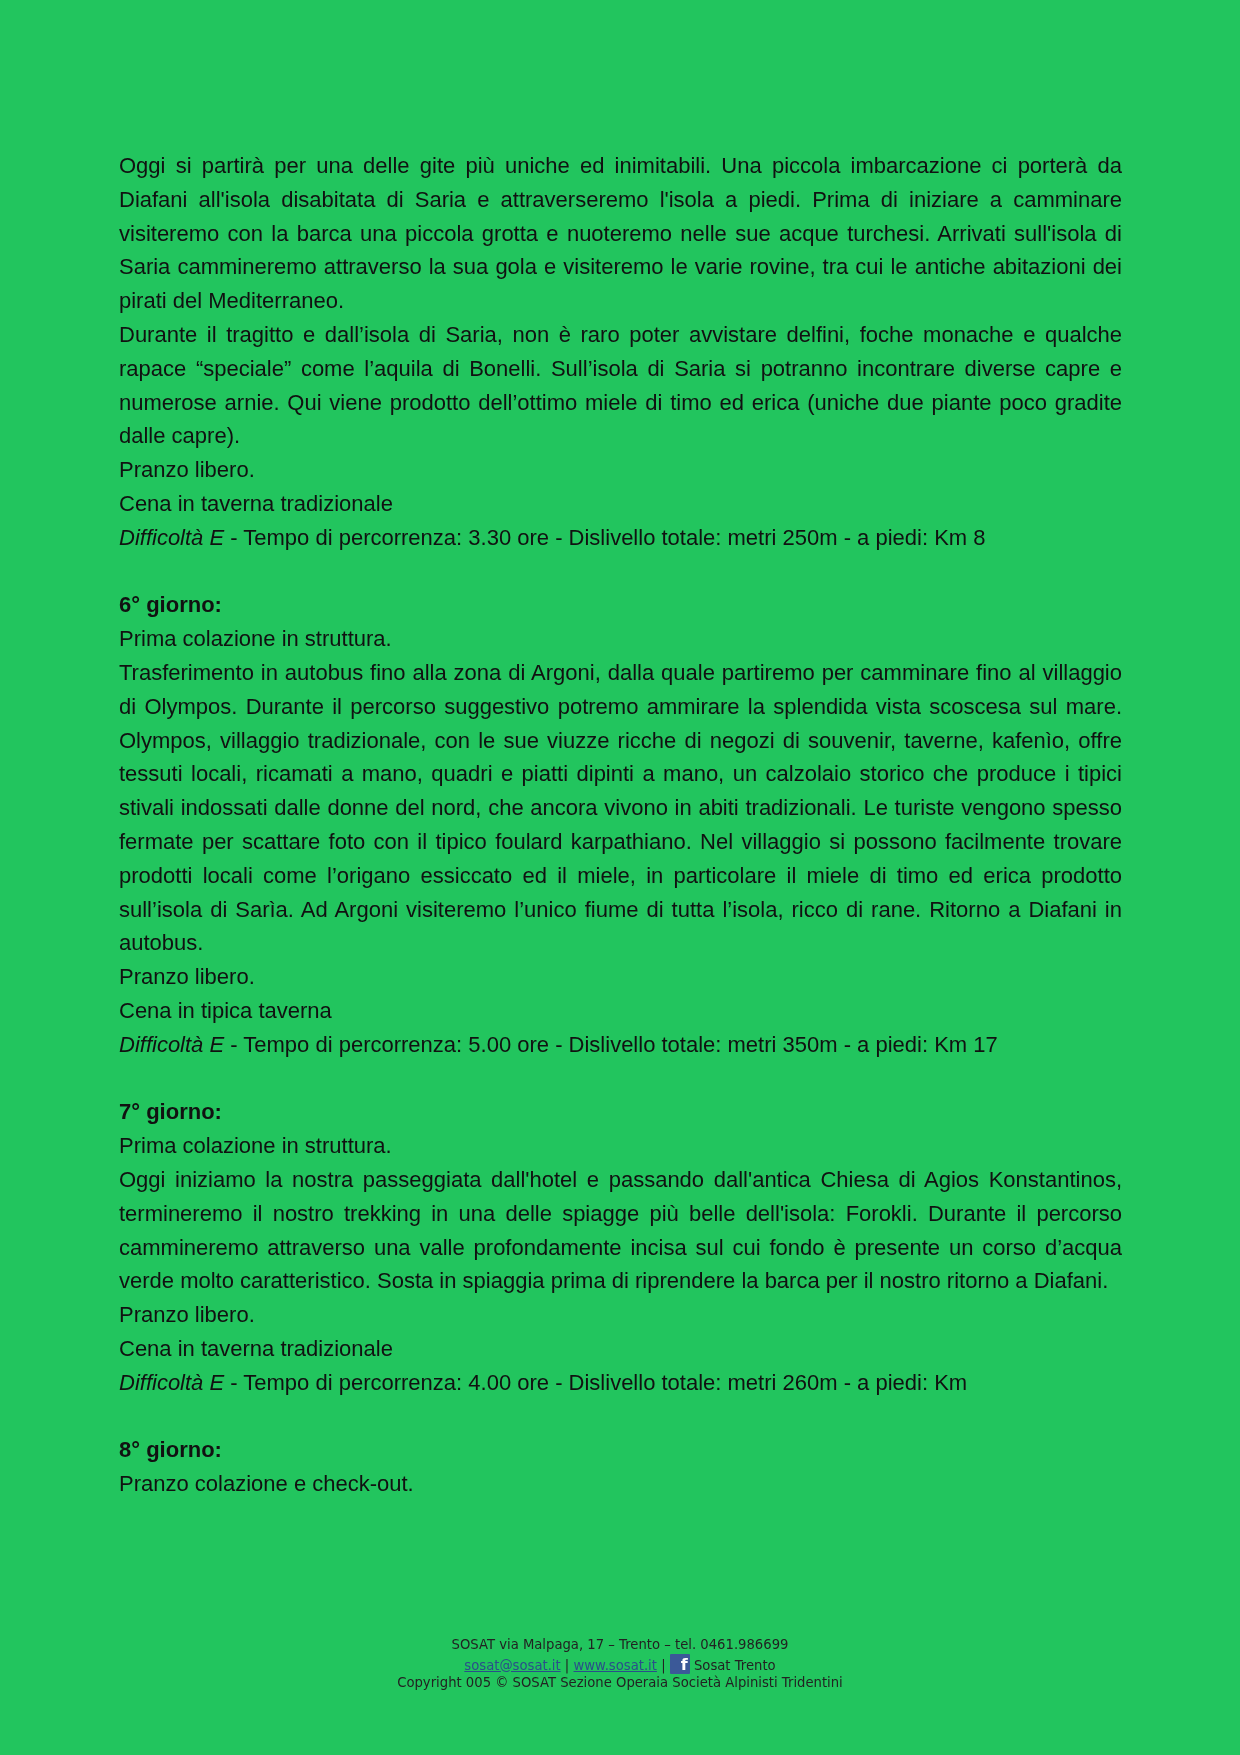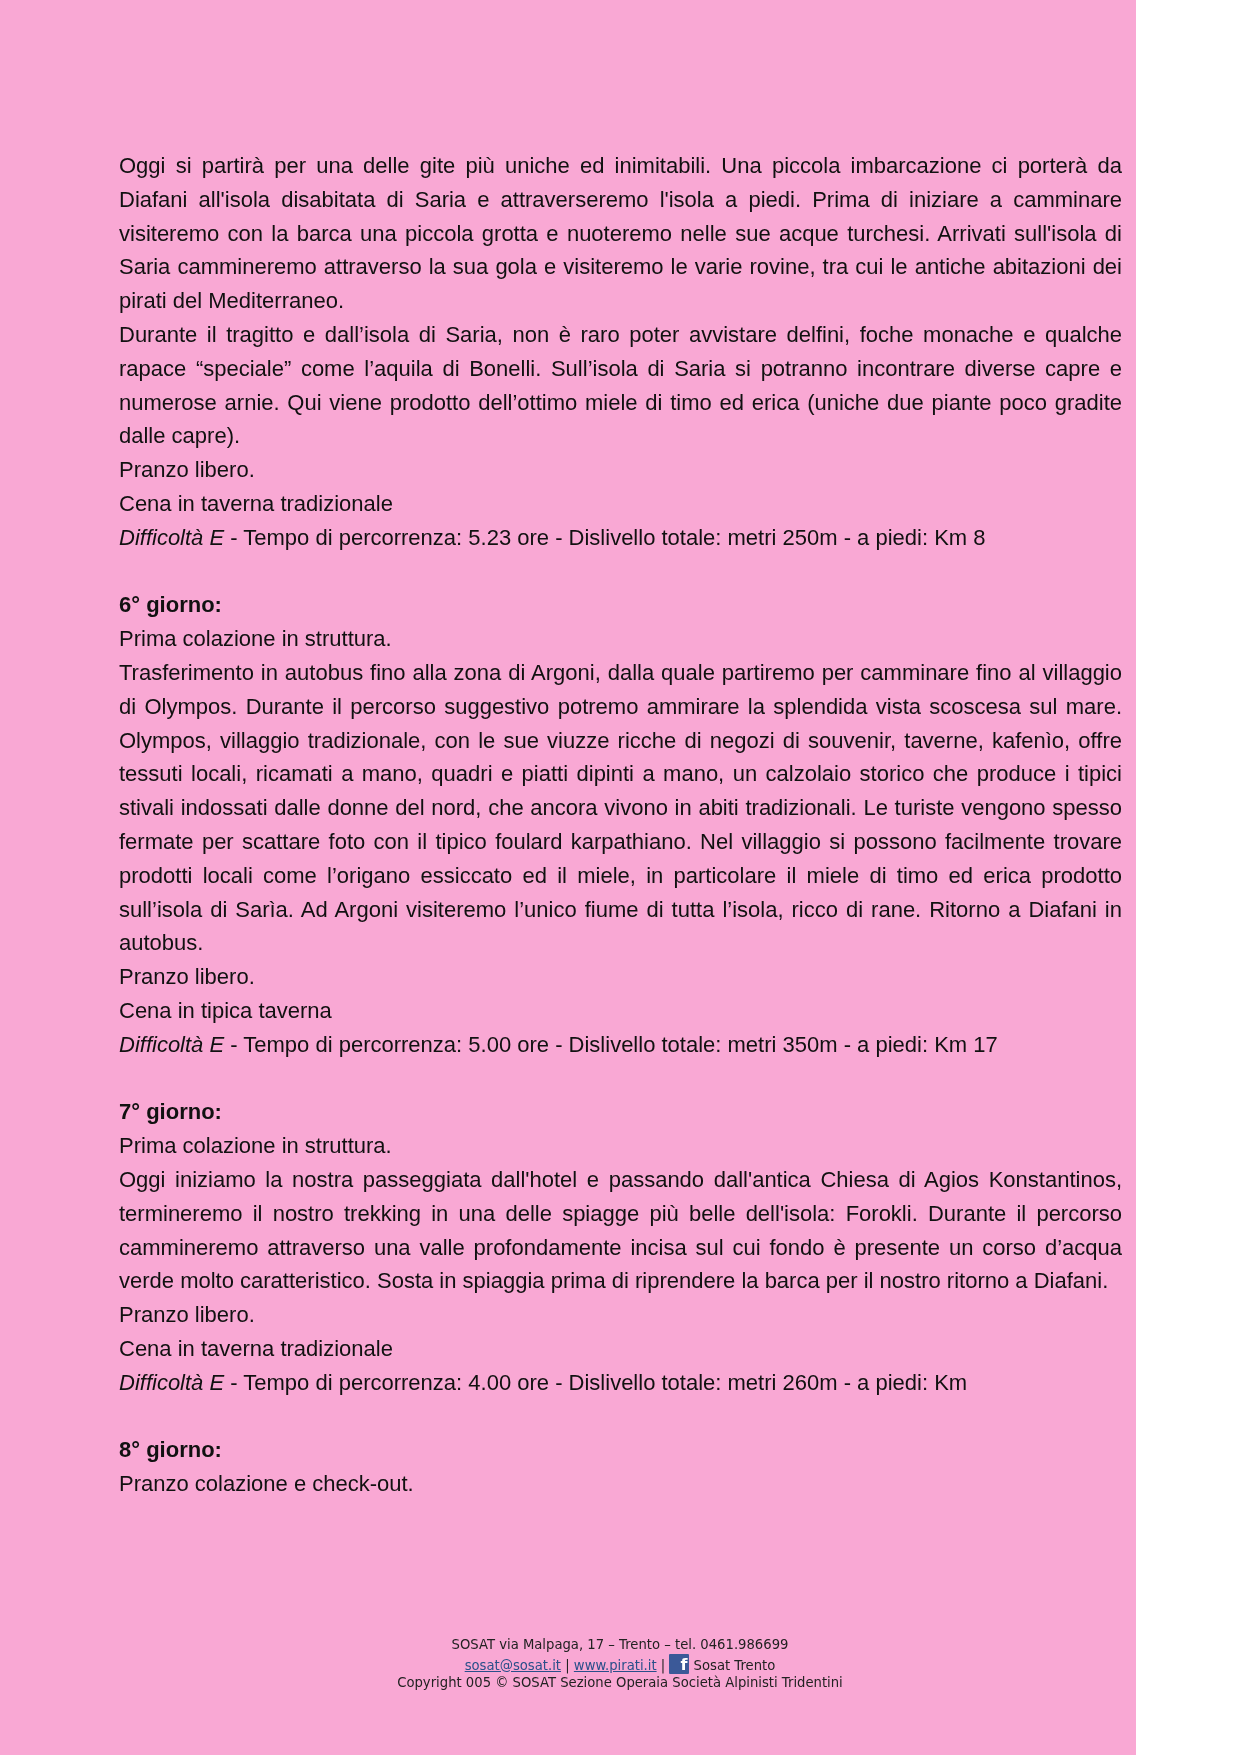--- a/index.html
+++ b/index.html
@@ -1,17 +1,17 @@
 <!DOCTYPE html>
 <html><head>
   <meta charset="utf-8">
   <style>
     html, body { margin: 0; padding: 0; background: #ffffff; }
     body { width: 1240px; height: 1755px; position: relative; overflow: hidden; }
-    .page { position: absolute; left: 0; top: 0; width: 1136px; height: 1755px; background: #f9a8d4; }
+    .page { position: absolute; left: 0; top: 0; width: 1240px; height: 1755px; background: #22c55e; }
     .content {
       position: absolute;
       left: 119px;
       top: 149px;
       width: 1003px;
       font-family: "Liberation Sans", sans-serif;
       font-size: 22px;
       line-height: 33.8px;
       color: #111;
     }
@@ -54,21 +54,21 @@
 </head>
 <body>
 
 <div class="page">
   <div class="content">
 
     <p class="justify">Oggi si partirà per una delle gite più uniche ed inimitabili. Una piccola imbarcazione ci porterà da Diafani all'isola disabitata di Saria e attraverseremo l'isola a piedi. Prima di iniziare a camminare visiteremo con la barca una piccola grotta e nuoteremo nelle sue acque turchesi. Arrivati sull'isola di Saria cammineremo attraverso la sua gola e visiteremo le varie rovine, tra cui le antiche abitazioni dei pirati del Mediterraneo.</p>
     <p class="justify">Durante il tragitto e dall’isola di Saria, non è raro poter avvistare delfini, foche monache e qualche rapace “speciale” come l’aquila di Bonelli. Sull’isola di Saria si potranno incontrare diverse capre e numerose arnie. Qui viene prodotto dell’ottimo miele di timo ed erica (uniche due piante poco gradite dalle capre).</p>
     <p>Pranzo libero.</p>
     <p>Cena in taverna tradizionale</p>
-    <p><span class="italic">Difficoltà E</span><span> - Tempo di percorrenza: 5.23 ore - Dislivello totale: metri 250m - a piedi: Km 8</span></p>
+    <p><span class="italic">Difficoltà E</span><span> - Tempo di percorrenza: 3.30 ore - Dislivello totale: metri 250m - a piedi: Km 8</span></p>
     <div class="blank"></div>
 
     <p class="heading">6° giorno:</p>
     <p>Prima colazione in struttura.</p>
     <p class="justify">Trasferimento in autobus fino alla zona di Argoni, dalla quale partiremo per camminare fino al villaggio di Olympos. Durante il percorso suggestivo potremo ammirare la splendida vista scoscesa sul mare. Olympos, villaggio tradizionale, con le sue viuzze ricche di negozi di souvenir, taverne, kafenìo, offre tessuti locali, ricamati a mano, quadri e piatti dipinti a mano, un calzolaio storico che produce i tipici stivali indossati dalle donne del nord, che ancora vivono in abiti tradizionali. Le turiste vengono spesso fermate per scattare foto con il tipico foulard karpathiano. Nel villaggio si possono facilmente trovare prodotti locali come l’origano essiccato ed il miele, in particolare il miele di timo ed erica prodotto sull’isola di Sarìa. Ad Argoni visiteremo l’unico fiume di tutta l’isola, ricco di rane. Ritorno a Diafani in autobus.</p>
     <p>Pranzo libero.</p>
     <p>Cena in tipica taverna</p>
     <p><span class="italic">Difficoltà E</span><span> - Tempo di percorrenza: 5.00 ore - Dislivello totale: metri 350m - a piedi: Km 17</span></p>
     <div class="blank"></div>
 
@@ -80,17 +80,17 @@
     <p><span class="italic">Difficoltà E</span><span> - Tempo di percorrenza: 4.00 ore - Dislivello totale: metri 260m - a piedi: Km</span></p>
     <div class="blank"></div>
 
     <p class="heading">8° giorno:</p>
     <p>Pranzo colazione e check-out.</p>
   </div>
 
   <div class="footer">
     <div>SOSAT via Malpaga, 17 – Trento – tel. 0461.986699</div>
     <div>
-      <a>sosat@sosat.it</a><span> | </span><a>www.pirati.it</a><span> | </span><span class="fb-icon">f</span><span> Sosat Trento</span>
+      <a>sosat@sosat.it</a><span> | </span><a>www.sosat.it</a><span> | </span><span class="fb-icon">f</span><span> Sosat Trento</span>
     </div>
     <div>Copyright 005 © SOSAT Sezione Operaia Società Alpinisti Tridentini</div>
   </div>
 </div>
 
 </body></html>

